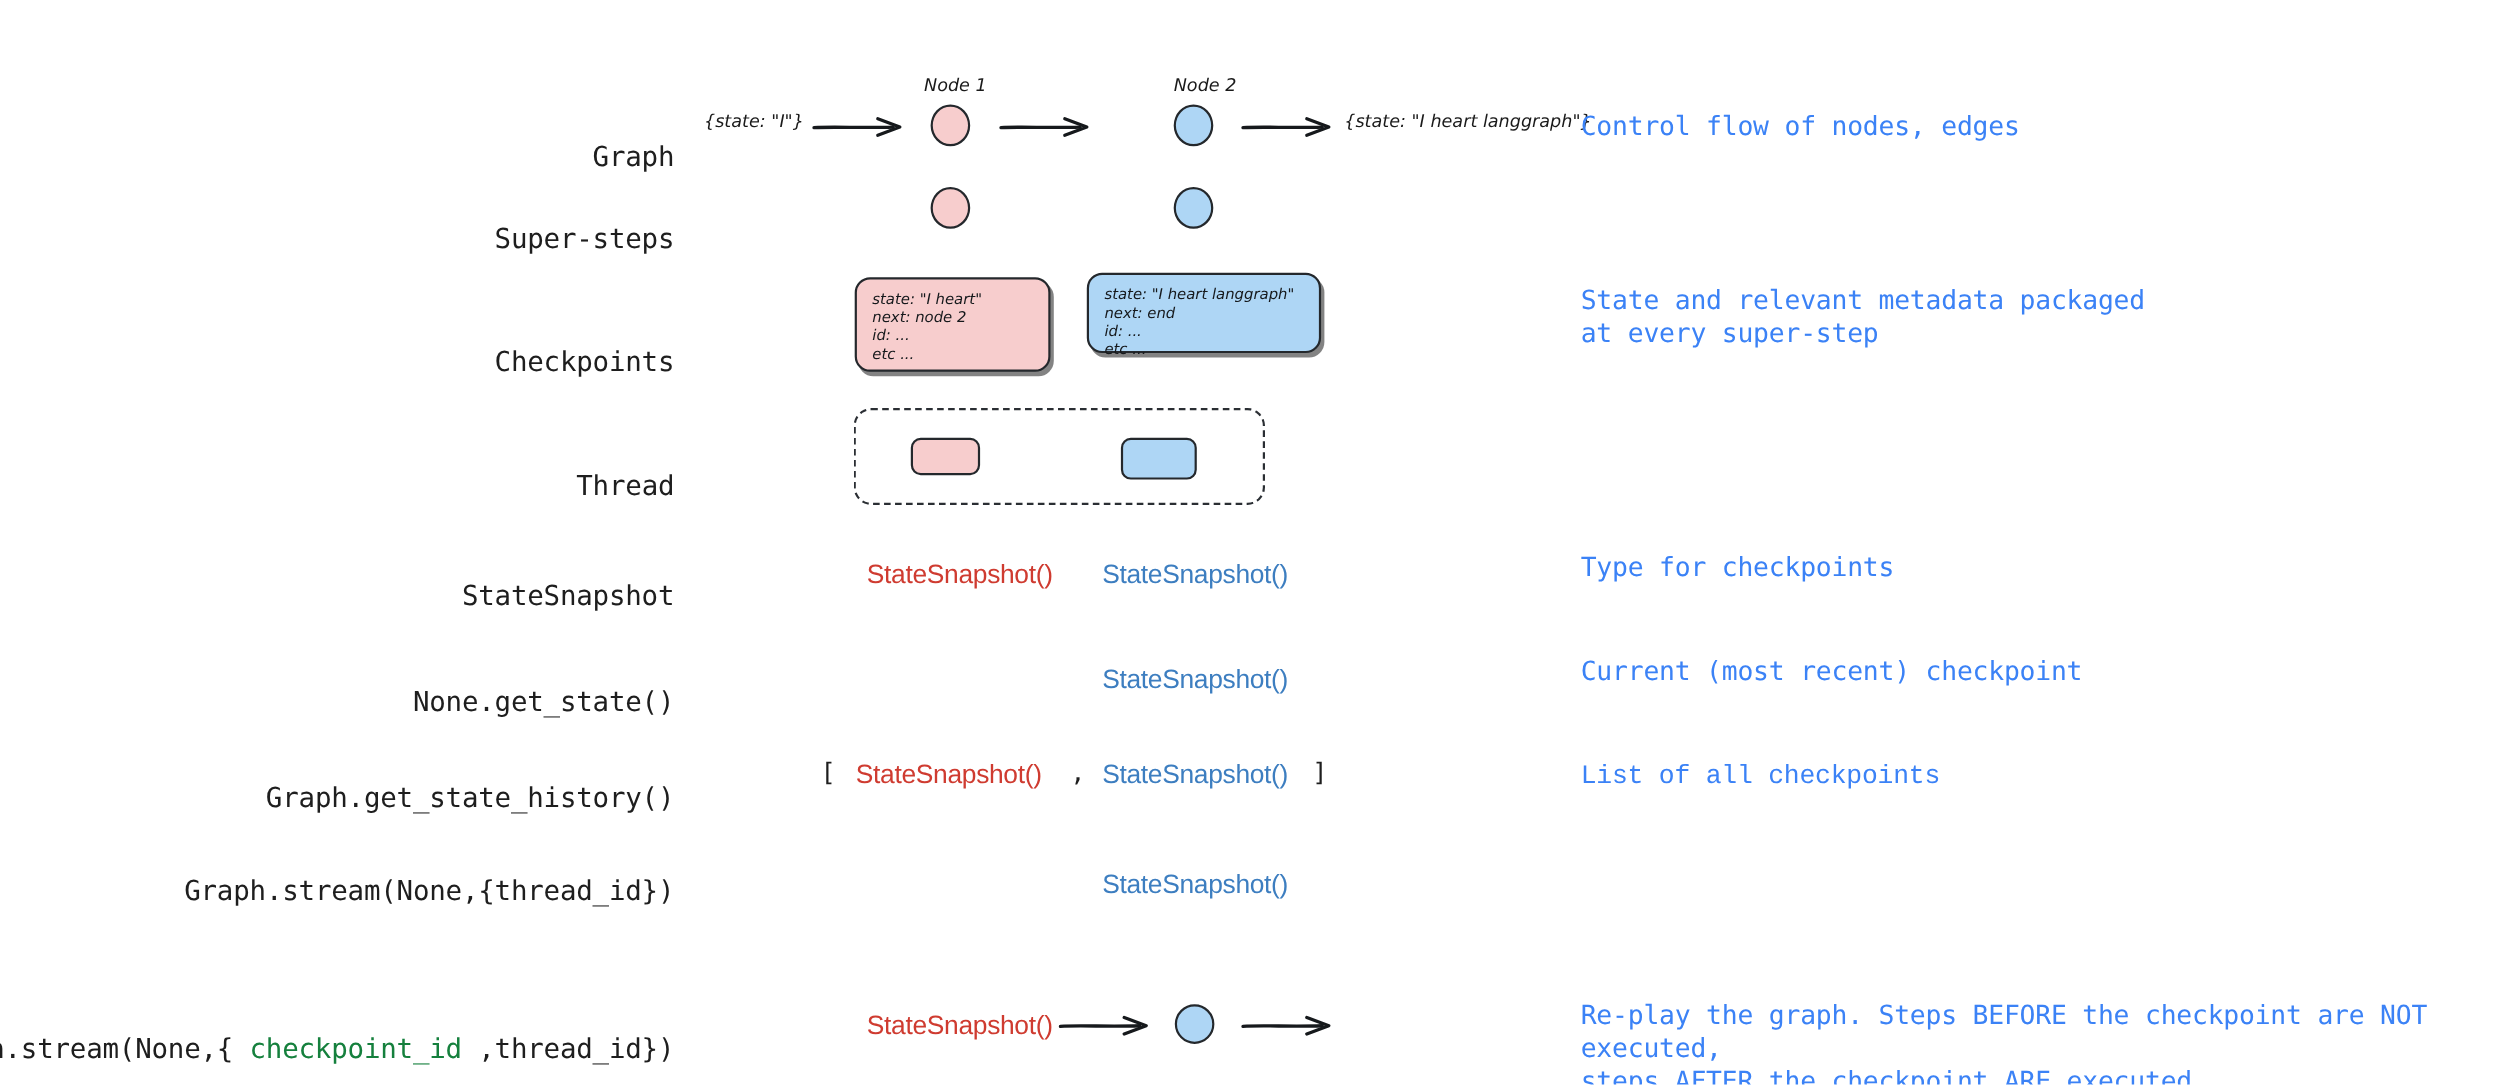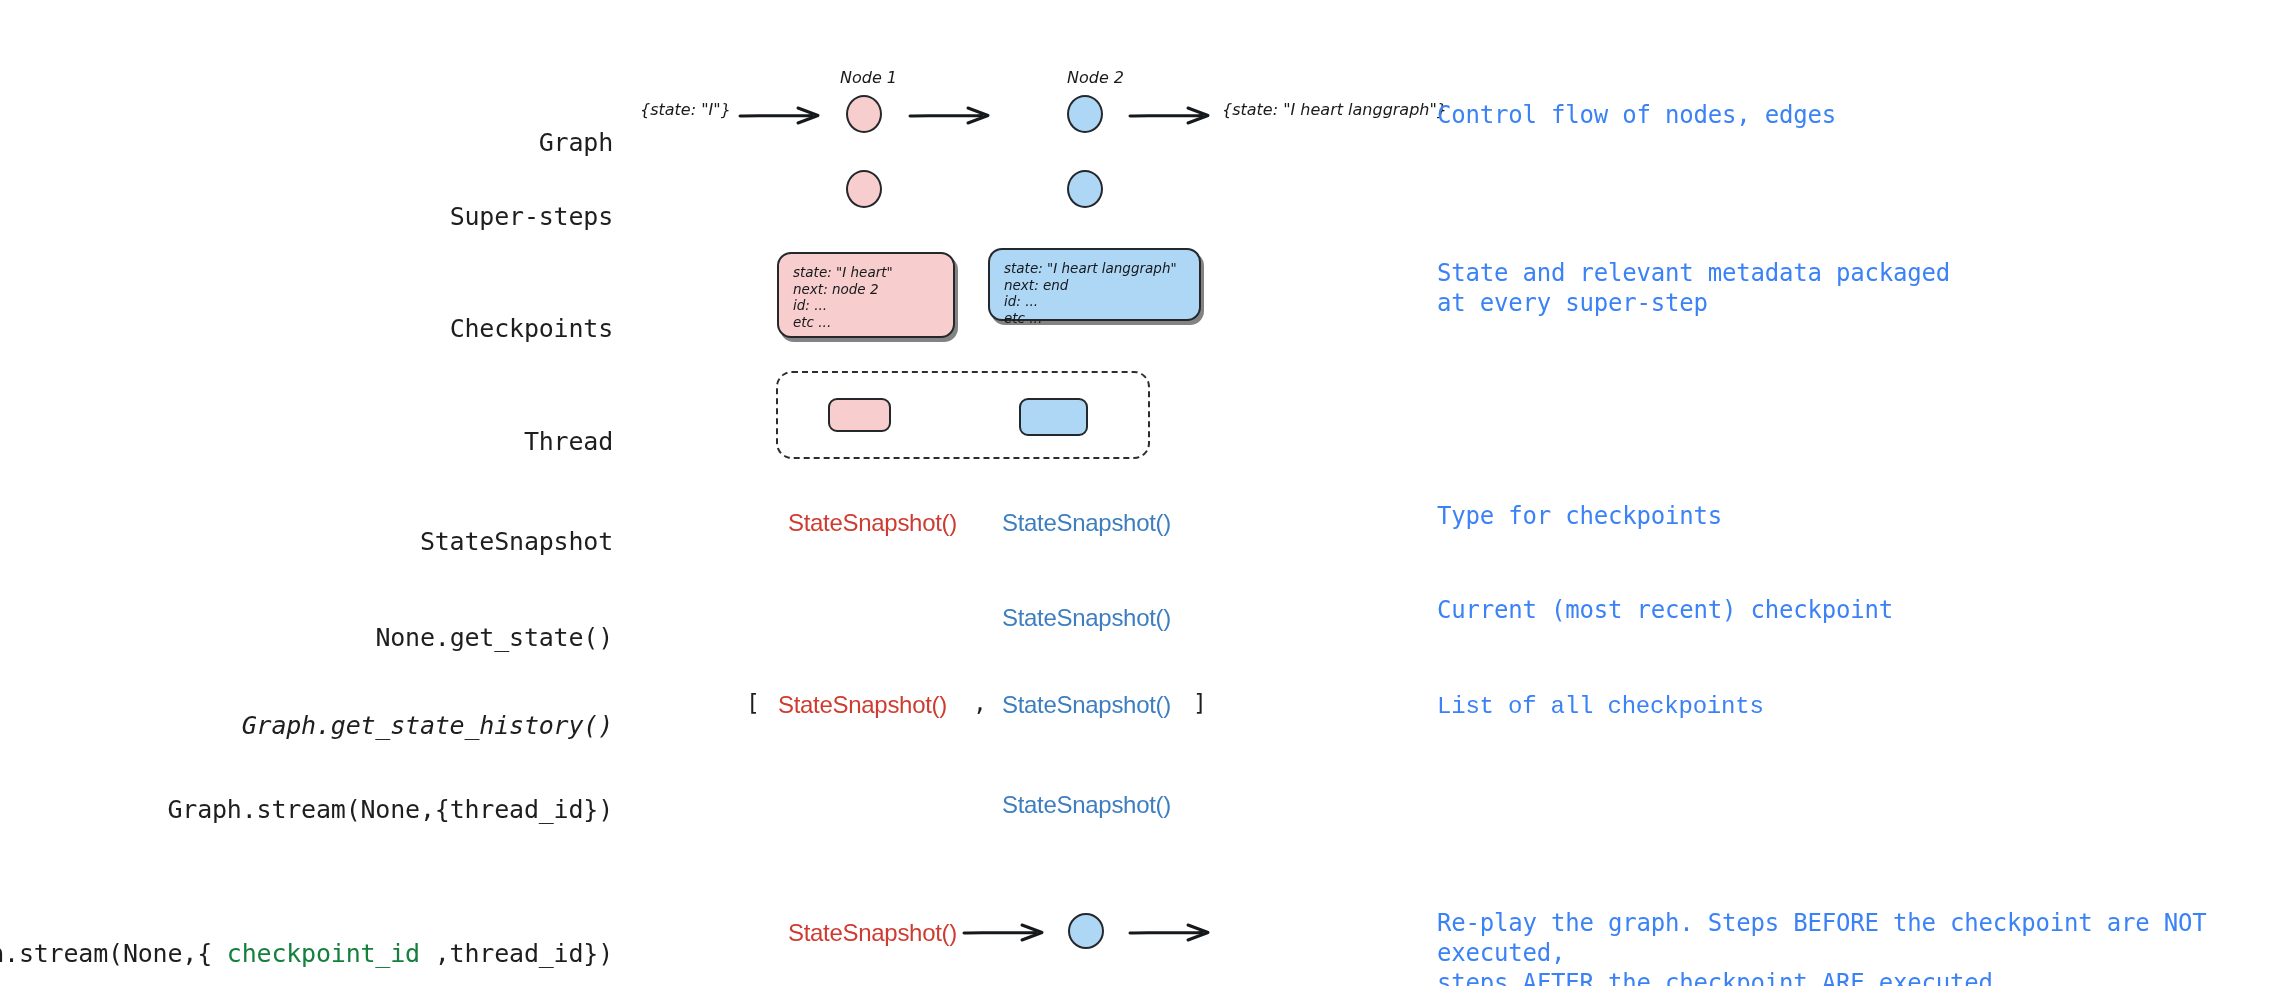--- a/index.html
+++ b/index.html
@@ -205,21 +205,21 @@
   <div class="snap blue" style="left:1002px; top:511px;">StateSnapshot()</div>
 
   <div class="row-desc" style="top:501px;">Type for checkpoints</div>
 
   <div class="row-label" style="top:601px;">None.get_state()</div>
 
   <div class="snap blue" style="left:1002px; top:606px;">StateSnapshot()</div>
 
   <div class="row-desc" style="top:595px;">Current (most recent) checkpoint</div>
 
-  <div class="row-label" style="top:689px;font-style:italic;">Graph.get_state_history()</div>
+  <div class="row-label" style="top:689px;">Graph.get_state_history()</div>
 
   <div class="bracket" style="left:746px; top:692px;">[</div>
   <div class="snap red" style="left:778px;  top:693px;">StateSnapshot()</div>
   <div class="bracket" style="left:973px; top:692px;">,</div>
   <div class="snap blue" style="left:1002px; top:693px;">StateSnapshot()</div>
   <div class="bracket" style="left:1193px; top:692px;">]</div>
 
   <div class="row-desc" style="top:692px;font-family:Liberation Mono, monospace;">List of all checkpoints</div>
 
   <div class="row-label" style="top:773px;">Graph.stream(None,{thread_id})</div>

